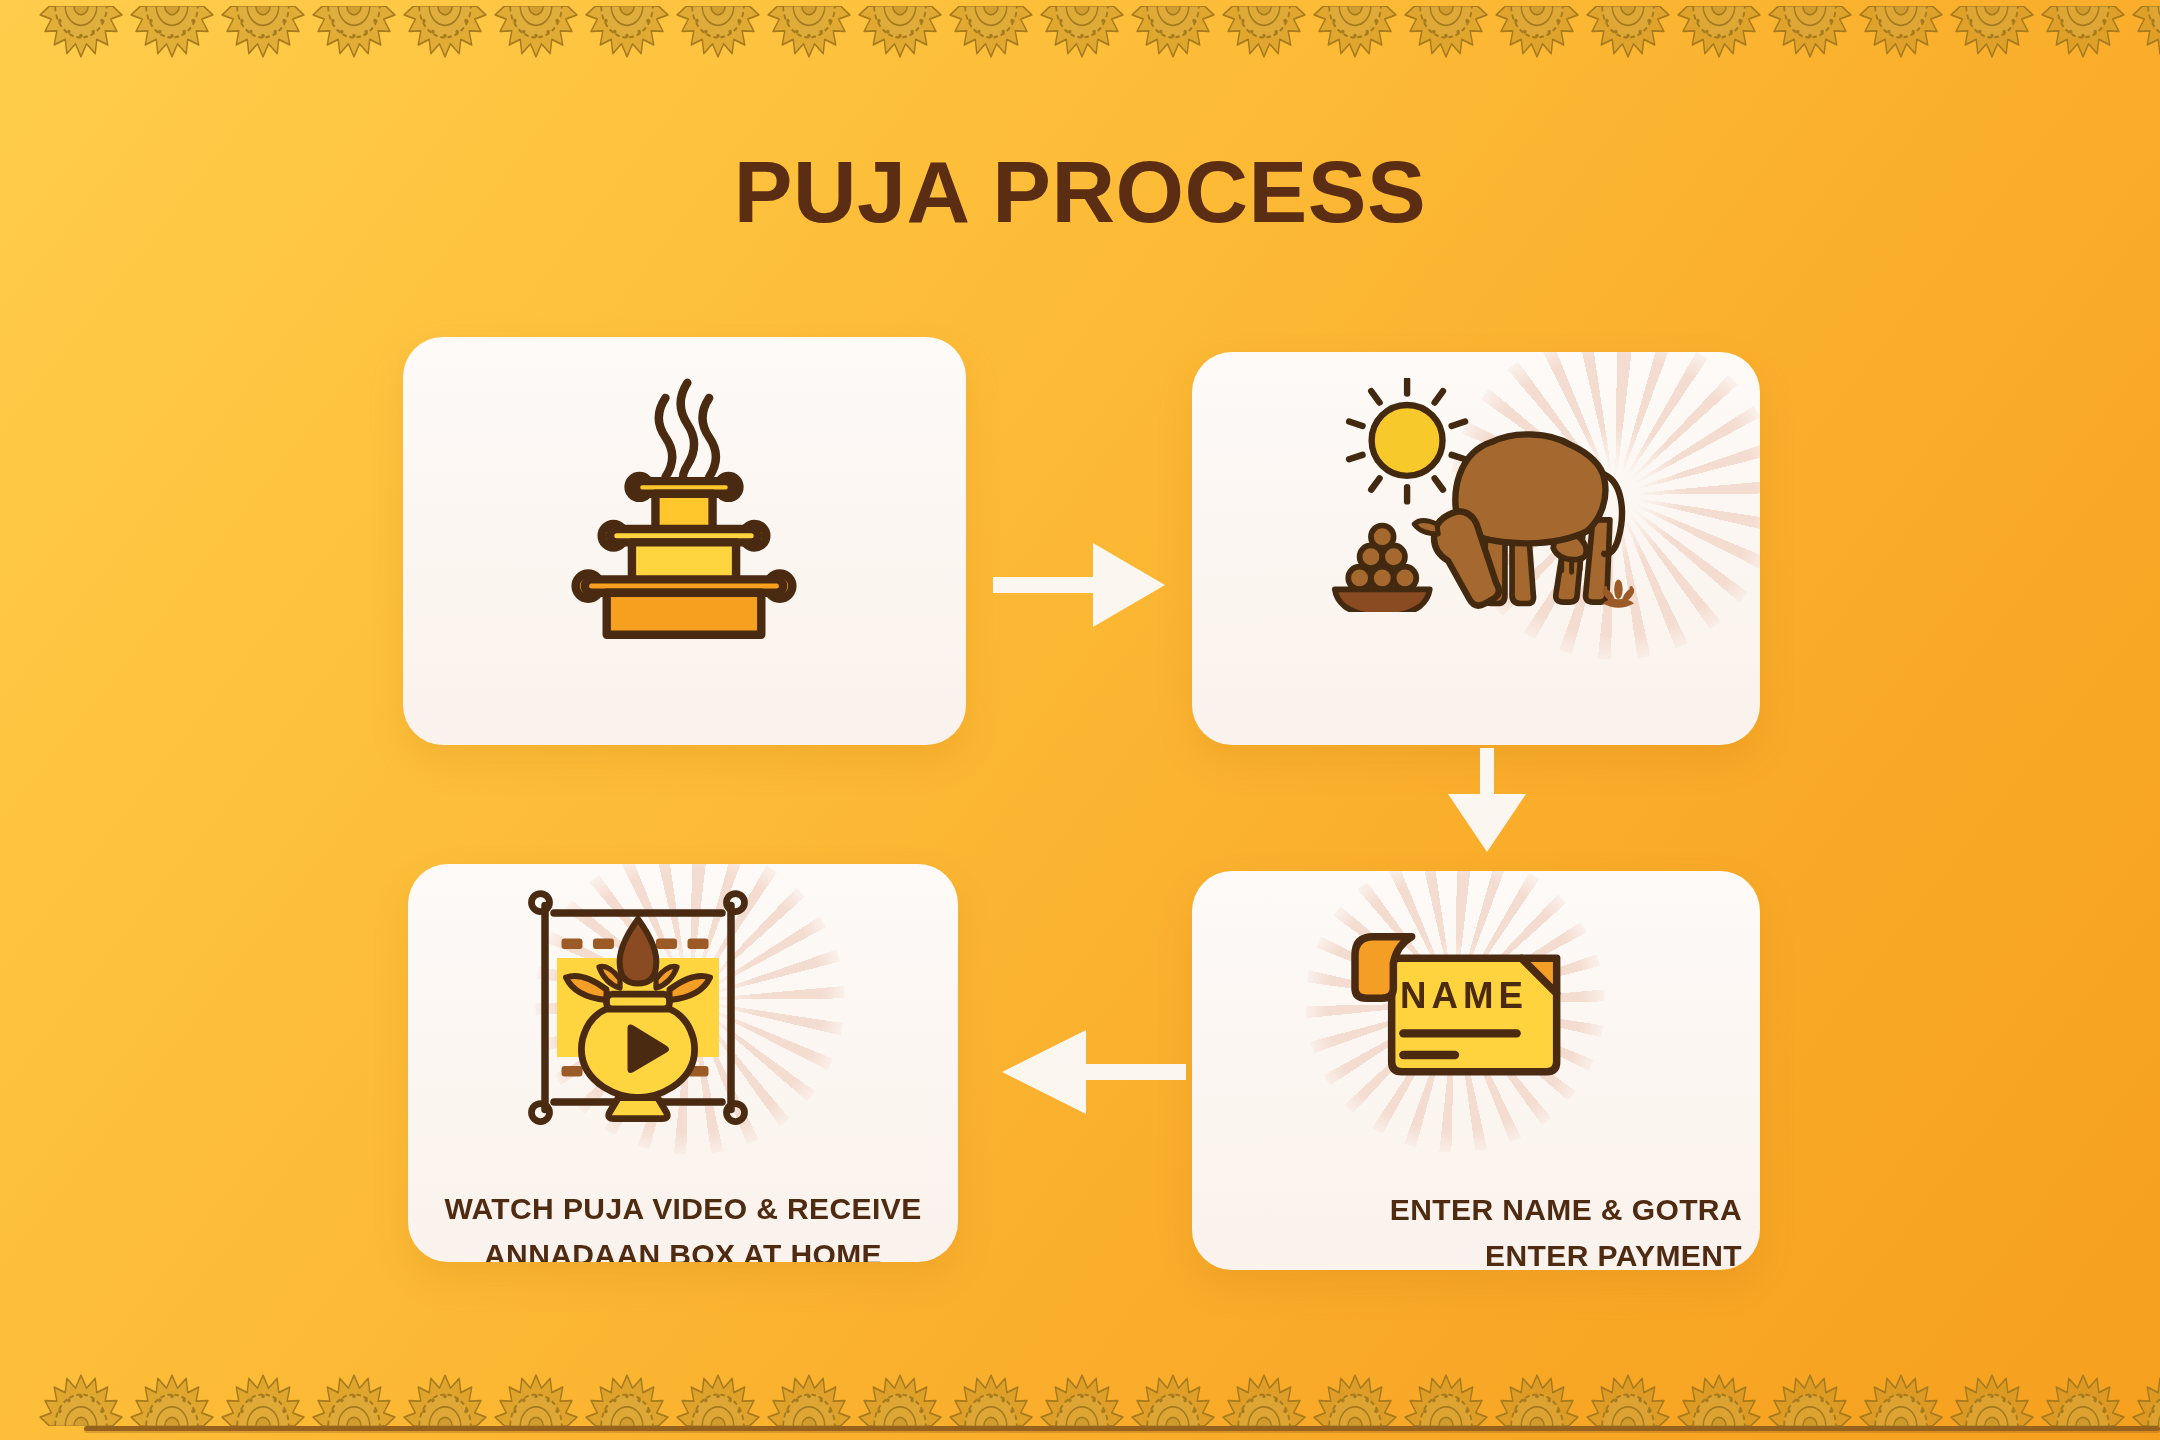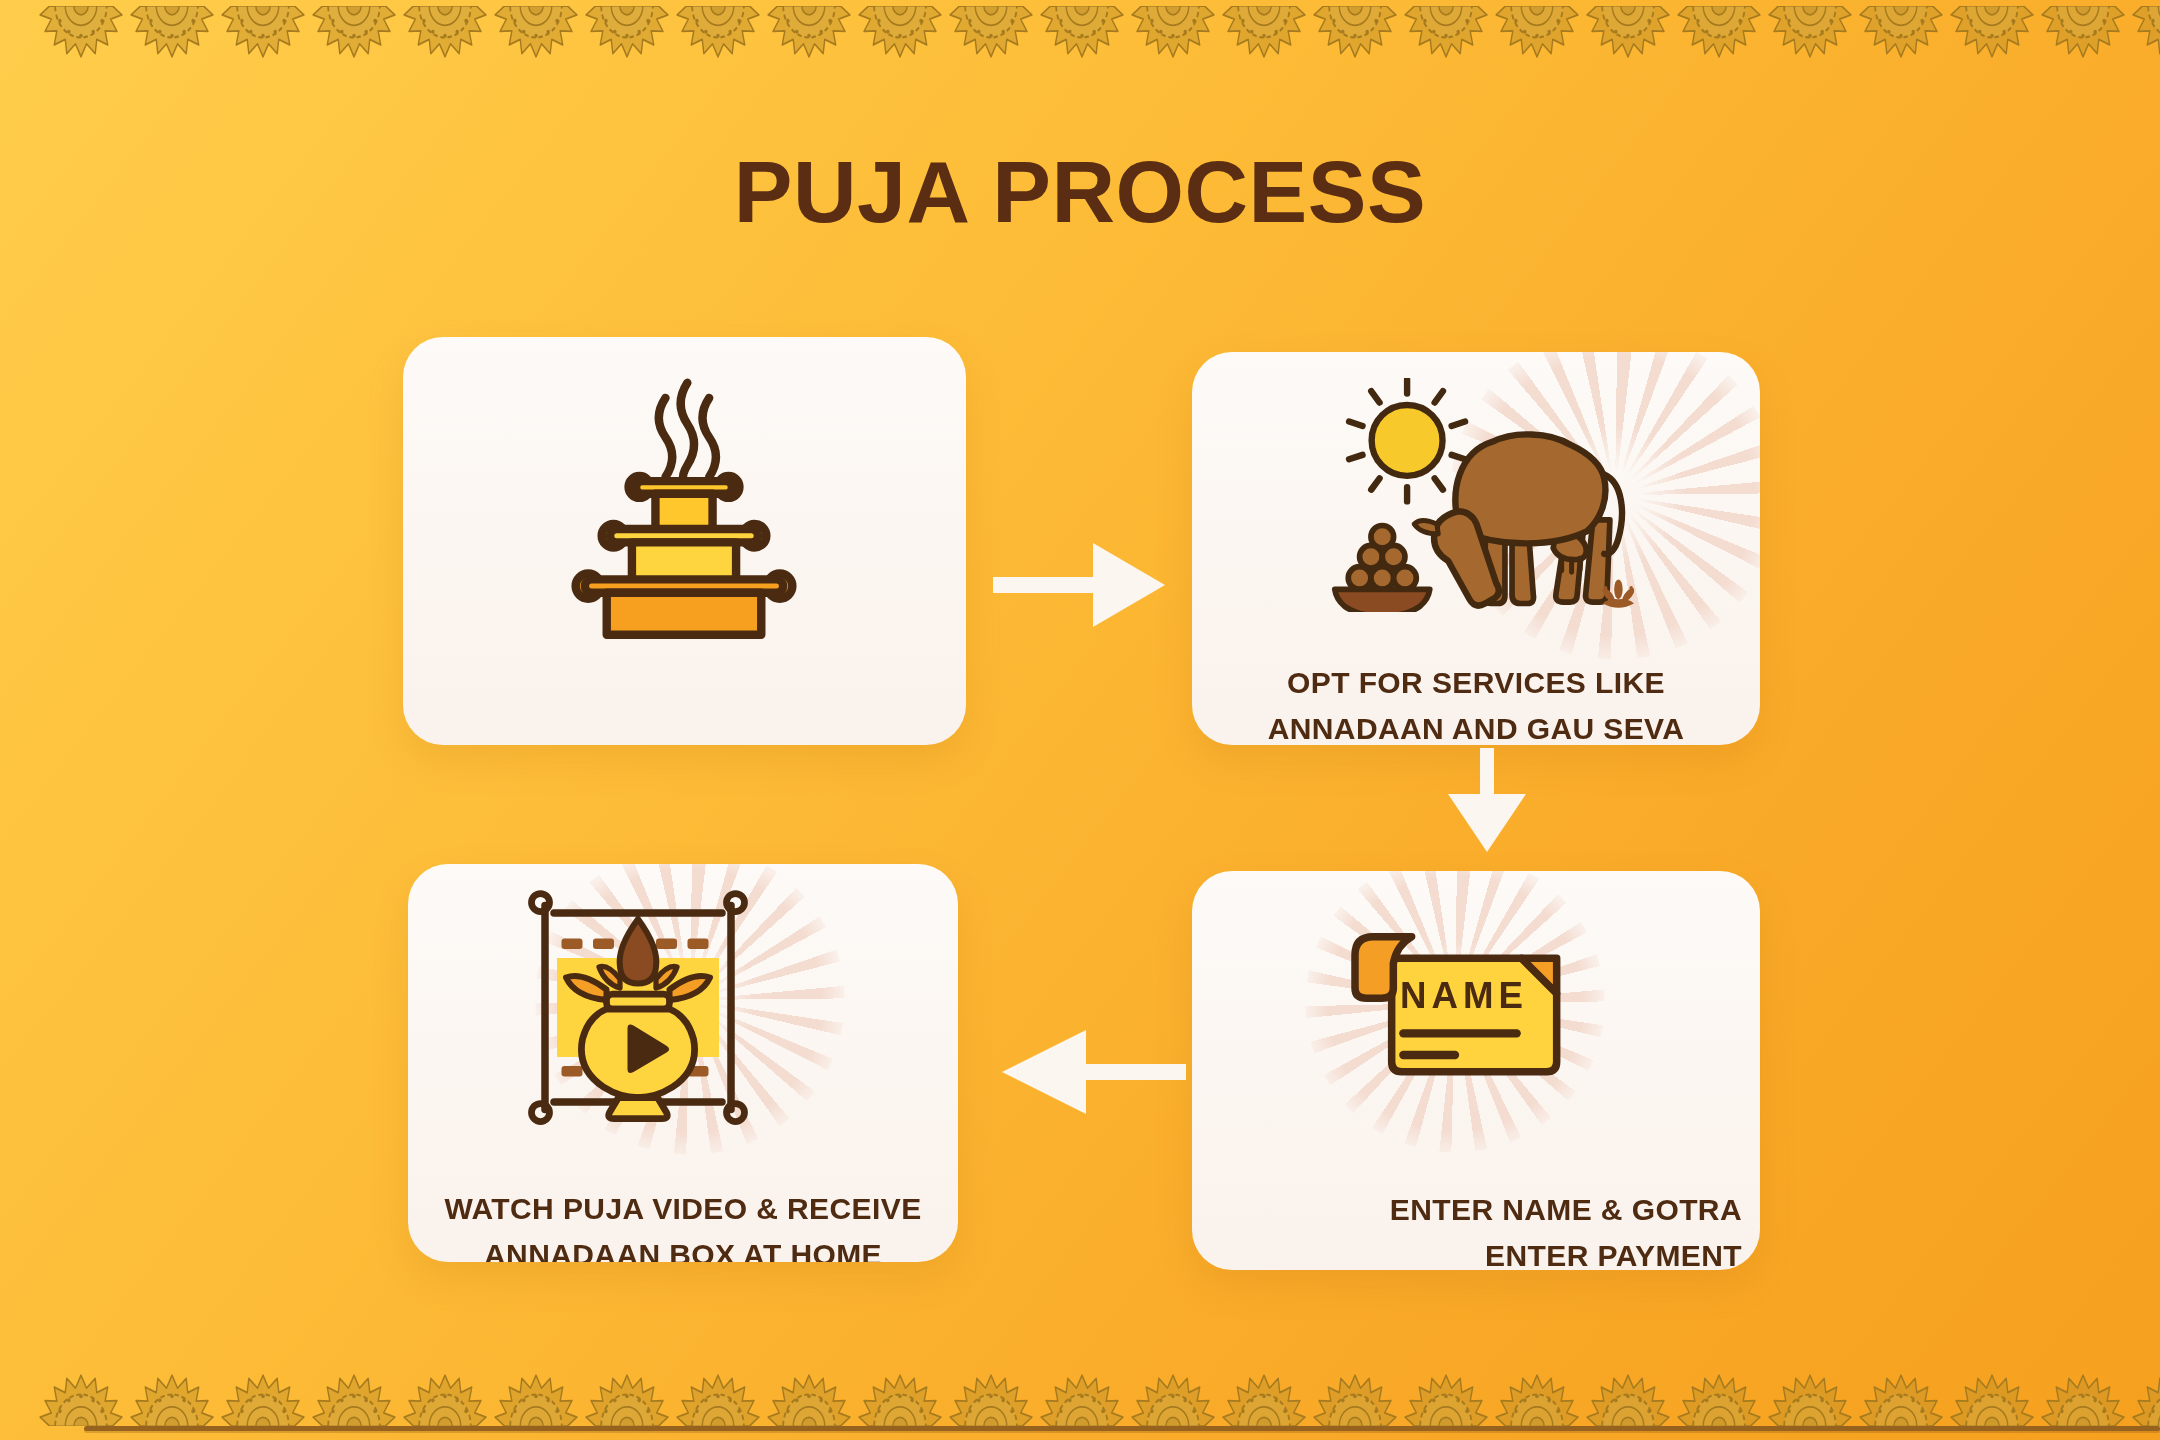--- a/index.html
+++ b/index.html
@@ -236,24 +236,20 @@
         <g fill="#9C5A26">
           <ellipse cx="418" cy="298" rx="6" ry="14"></ellipse>
           <ellipse cx="404" cy="306" rx="5" ry="12" transform="rotate(-40 404 306)"></ellipse>
           <ellipse cx="432" cy="306" rx="5" ry="12" transform="rotate(40 432 306)"></ellipse>
           <path d="M396 318 Q418 330 440 318 Q432 310 418 312 Q404 310 396 318 Z"></path>
           <circle cx="400" cy="296" r="2.5"></circle>
             <circle cx="436" cy="296" r="2.5"></circle>
         </g>
       </svg>
     </div>
-    <p class="caption">
-      <span>OPT FOR SERVICES LIKE</span>
-      <span>ANNADAAN AND GAU SEVA</span>
-    </p>
   </section>
 
   <section class="card card3">
     <div class="starburst"></div>
     <div class="iconbox">
       <svg viewBox="0 0 300 210">
         <path d="M74 52 L230 52 L272 94 L272 176 Q272 188 260 188 L86 188 Q74 188 74 176 Z" fill="#FFD33D" stroke="#4A2A10" stroke-width="9" stroke-linejoin="round"></path>
         <path d="M230 52 L272 52 L272 94 Z" fill="#F59E26" stroke="#4A2A10" stroke-width="9" stroke-linejoin="round"></path>
         <path d="M30 88 L30 48 Q30 26 52 26 L98 26 Q80 36 76 58 L76 88 Q76 100 62 100 L44 100 Q30 100 30 88 Z" fill="#F59E26" stroke="#4A2A10" stroke-width="9" stroke-linejoin="round"></path>
         <text x="84" y="112" font-size="44" font-weight="bold" letter-spacing="6" fill="#4A2A10">NAME</text>

